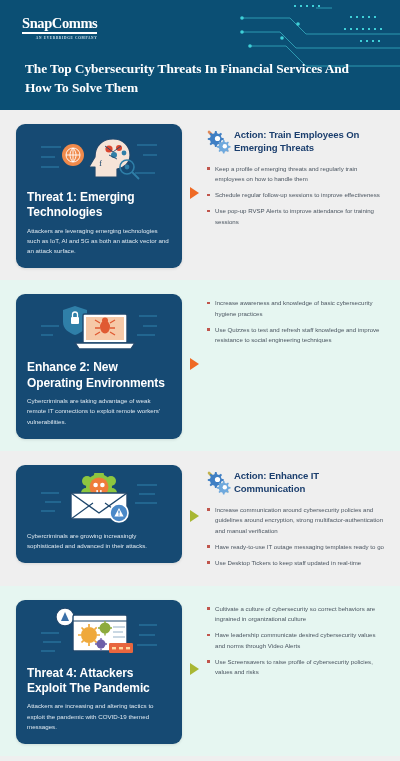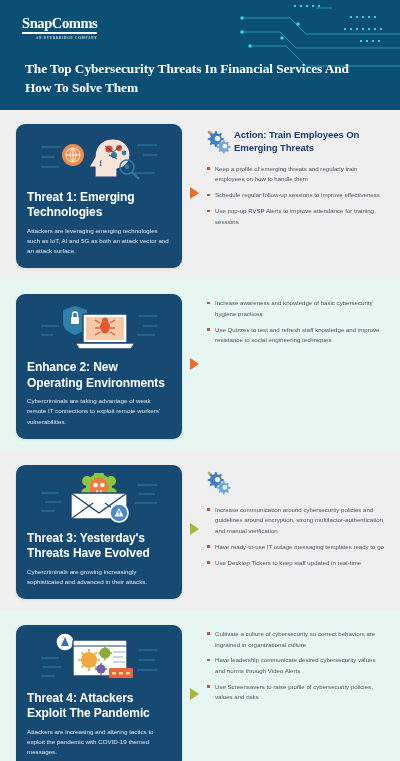--- a/index.html
+++ b/index.html
@@ -333,41 +333,41 @@
           </g>
           <path d="M32 20 H88 V46 H32 Z" fill="#ffffff" stroke="#20486d" stroke-width="1.4"></path>
           <path d="M32 20 L60 40 L88 20" fill="none" stroke="#20486d" stroke-width="1.4"></path>
           <path d="M32 46 L54 30 M88 46 L66 30" stroke="#20486d" stroke-width="1.2" fill="none"></path>
           <circle cx="80" cy="40" r="9" fill="#4a89c8" stroke="#ffffff" stroke-width="1.6"></circle>
           <path d="M80 35 L84.6 43.5 H75.4 Z" fill="#ffffff"></path>
           <rect x="79.3" y="37.6" width="1.4" height="3" fill="#4a89c8"></rect>
           <circle cx="80" cy="42" r="0.7" fill="#4a89c8"></circle>
         </svg>
       </div>
-      <div class="card-title">Threat 3: Yesterday's Threats Have Evolved</div>
       <div class="card-desc">Cybercriminals are growing increasingly sophisticated and advanced in their attacks.</div>
     </div>
 
     <div class="arrow">
         <div class="tri olive"></div>
       </div>
 
     <div class="action">
       <div class="action-head">
         <svg class="gears" width="28" height="26" viewBox="0 0 28 26">
           <path d="M3 3 L21 21" stroke="#c3b24e" stroke-width="2.6" stroke-linecap="round"></path>
           <g fill="#3f7fc4">
             <path d="M9 2 l1.6 0 .5 2.2 1.9.8 1.9-1.2 1.1 1.1-1.2 1.9.8 1.9 2.2.5 0 1.6-2.2.5-.8 1.9 1.2 1.9-1.1 1.1-1.9-1.2-1.9.8-.5 2.2-1.6 0-.5-2.2-1.9-.8-1.9 1.2-1.1-1.1 1.2-1.9-.8-1.9-2.2-.5 0-1.6 2.2-.5.8-1.9-1.2-1.9 1.1-1.1 1.9 1.2 1.9-.8z"></path>
           </g>
           <circle cx="11.5" cy="9.5" r="2.6" fill="#ffffff"></circle>
           <g fill="#6fa9dd">
             <path d="M17 11 l1.4 0 .4 1.9 1.6.7 1.6-1 .9.9-1 1.6.7 1.6 1.9.4 0 1.4-1.9.4-.7 1.6 1 1.6-.9.9-1.6-1-1.6.7-.4 1.9-1.4 0-.4-1.9-1.6-.7-1.6 1-.9-.9 1-1.6-.7-1.6-1.9-.4 0-1.4 1.9-.4.7-1.6-1-1.6.9-.9 1.6 1 1.6-.7z"></path>
           </g>
           <circle cx="18.8" cy="17.2" r="2.2" fill="#ffffff"></circle>
         </svg>
+        <div class="action-title">Action: Enhance IT Communication</div>
       </div>
       <ul class="bullets">
         <li>Increase communication around cybersecurity policies and guidelines around encryption, strong multifactor-authentication and manual verification</li>
         <li>Have ready-to-use IT outage messaging templates ready to go</li>
         <li>Use Desktop Tickers to keep staff updated in real-time</li>
       </ul>
     </div>
   </div>
 
   <div class="section alt">

